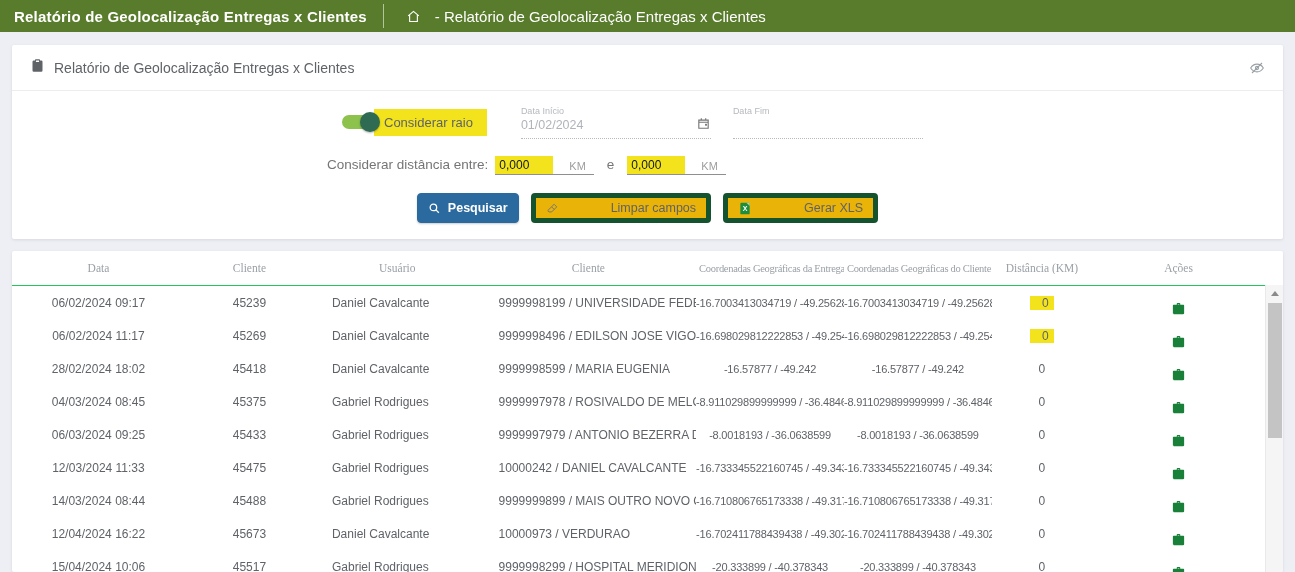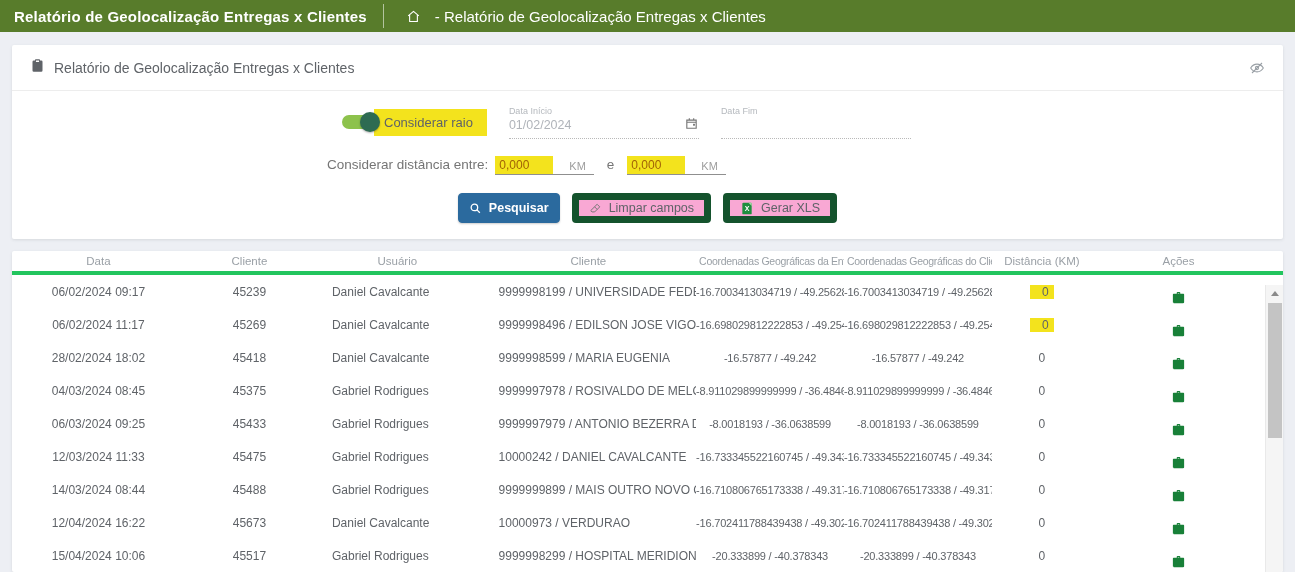--- a/index.html
+++ b/index.html
@@ -20,42 +20,42 @@
   .card-head { display:flex; align-items:center; padding:13px 18px; border-bottom:1px solid #ededed; }
   .card-head-title { font-size:14px; color:#5f6368; margin-left:9px; flex:1; }
   .icon-btn { display:flex; align-items:center; cursor:pointer; }
 
   
   .filter-row1 { display:flex; align-items:center; padding-left:330px; margin-top:12px; height:38px; }
   .toggle { position:relative; width:36px; height:20px; flex:none; cursor:pointer; }
   .toggle-track { position:absolute; left:0; top:3px; width:34px; height:14px; border-radius:7px; background:#8dc24c; }
   .toggle-knob { position:absolute; right:-2px; top:0; width:20px; height:20px; border-radius:50%; background:#2e6b52; box-shadow:0 1px 2px rgba(0,0,0,.3); }
   .hl-label { background:#f3e31d; color:#5f6368; font-size:13px; padding:6px 14px 6px 10px; margin-left:-4px; }
-  .datefields { display:flex; margin-left:22px; }
+  .datefields { display:flex; margin-left:34px; }
   .datefield { width:190px; margin-right:22px; border-bottom:1px dotted #b9b9b9; padding-bottom:3px; cursor:pointer; }
   .datefield-label { font-size:9px; color:#b5b9be; display:block; }
   .datefield-line { display:flex; align-items:center; }
   .datefield-value { font-size:12.5px; color:#b0b4ba; flex:1; }
 
   .filter-row2 { display:flex; align-items:center; padding-left:315px; margin-top:8px; height:30px; font-size:13.5px; color:#757575; }
   .dist-field { display:flex; align-items:flex-end; border-bottom:1px solid #8f8f8f; margin:0 7px; height:22px; }
-  .dist-input { background:#f3e31d; width:58px; height:18px; border:none; font-size:12px; color:#a16207; padding:4px 4px; font-family:"Liberation Sans",sans-serif; }
+  .dist-input { background:#f3e31d; width:58px; height:18px; border:none; font-size:12px; color:#0f172a; padding:4px 4px; font-family:"Liberation Sans",sans-serif; }
   .dist-unit { font-size:11px; color:#9e9e9e; padding:0 8px 2px 16px; }
   .dist-conj { margin:0 6px; color:#757575; }
 
   .filter-row3 { display:flex; justify-content:center; align-items:center; margin:14px 0 16px 0; }
   .btn { display:inline-flex; align-items:center; height:30px; border-radius:4px; font-size:12.5px; padding:0 10px; margin:0 6px; cursor:pointer; font-family:"Liberation Sans",sans-serif; }
   .btn svg { margin-right:7px; }
   .btn-primary { background:#2b6a9e; color:#fff; font-weight:bold; border:1px solid #2b6a9e; box-shadow:0 1px 2px rgba(0,0,0,.2); }
-  .btn-light { background:#f9a8d4; color:#5f6368; border:7px solid #14532d; }
+  .btn-light { background:#eab308; color:#5f6368; border:5px solid #14532d;gap:45px; }
 
   
   .table-card { margin-top:12px; flex:1; position:relative; overflow:hidden; display:flex; flex-direction:column; }
   .thead-row, .trow { display:grid; grid-template-columns:13.8% 10.3% 13.3% 17.2% 11.8% 11.8% 8% auto; align-items:center; padding-right:18px; }
-  .thead-row { height:24px; border-bottom:4px solid #22c55e; flex:none; }
+  .thead-row { height:35px; border-bottom:1px solid #22c55e; flex:none;font-family:Liberation Serif, serif; }
   .th { font-size:11.5px; color:#9aa0a6; text-align:center; overflow:hidden; white-space:nowrap; }
   .th.c4, .th.c5 { text-align:left; font-size:10.5px; letter-spacing:-0.3px; padding-left:3px; }
   .tbody { flex:1; overflow:hidden; }
   .trow { height:33px; font-size:12px; color:#5f6368; }
   .td { text-align:center; overflow:hidden; white-space:nowrap; }
   .td.c2, .td.c3 { text-align:left; padding-left:18px; }
   .td.c4, .td.c5 { font-size:11px; letter-spacing:-0.2px; }
   .td.c6 span.hl { background:#f3e31d; padding:0 5px 9px 12px; }
   .td.c7 { padding-top:14px; }
   .action-btn { display:inline-flex; cursor:pointer; }

